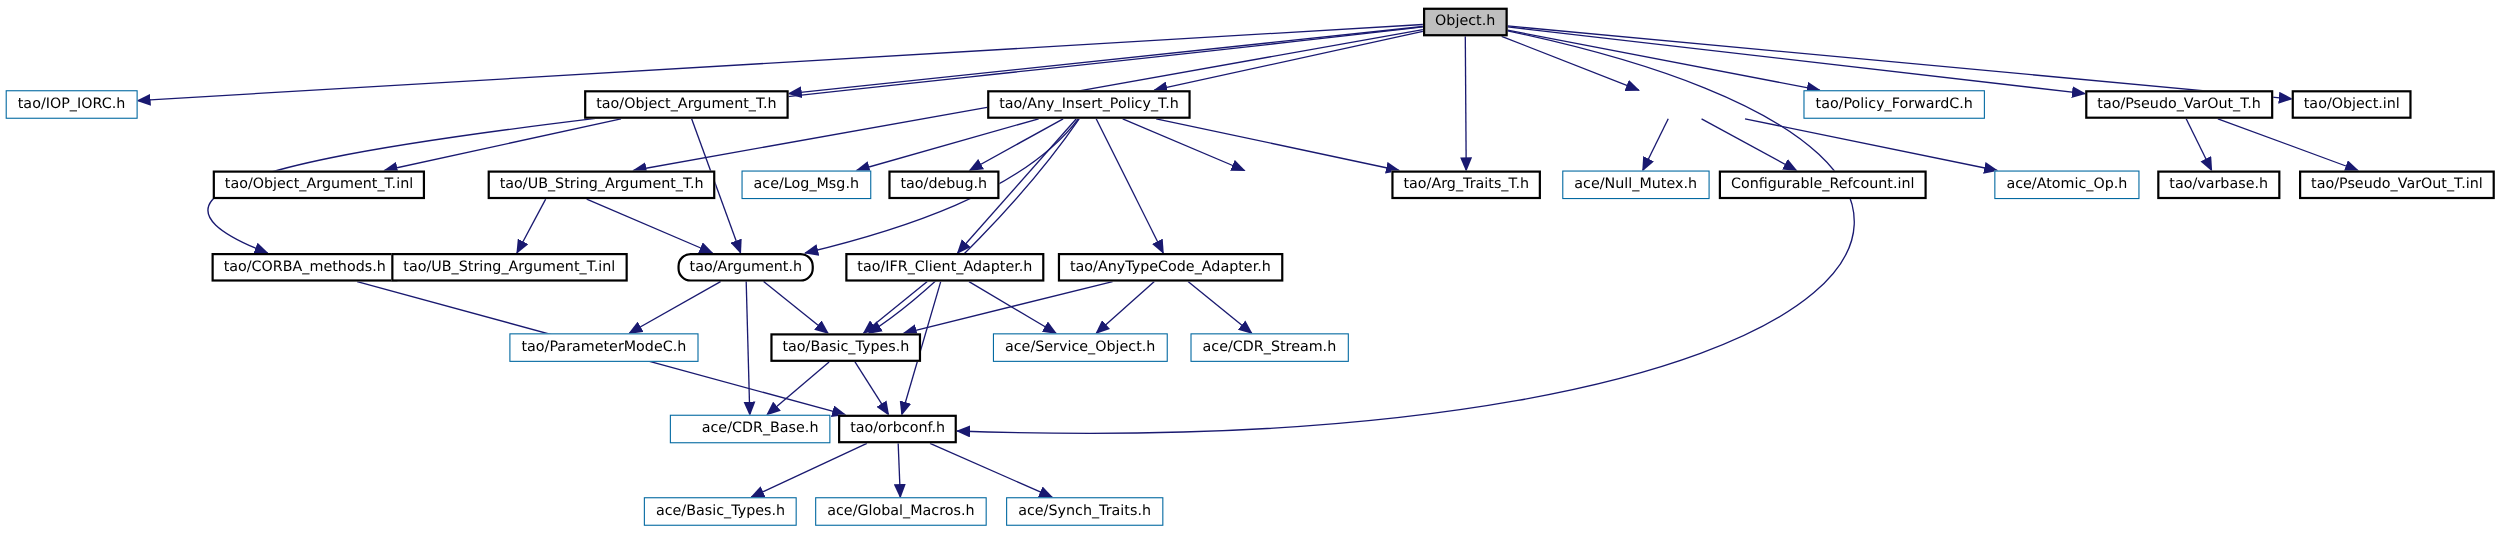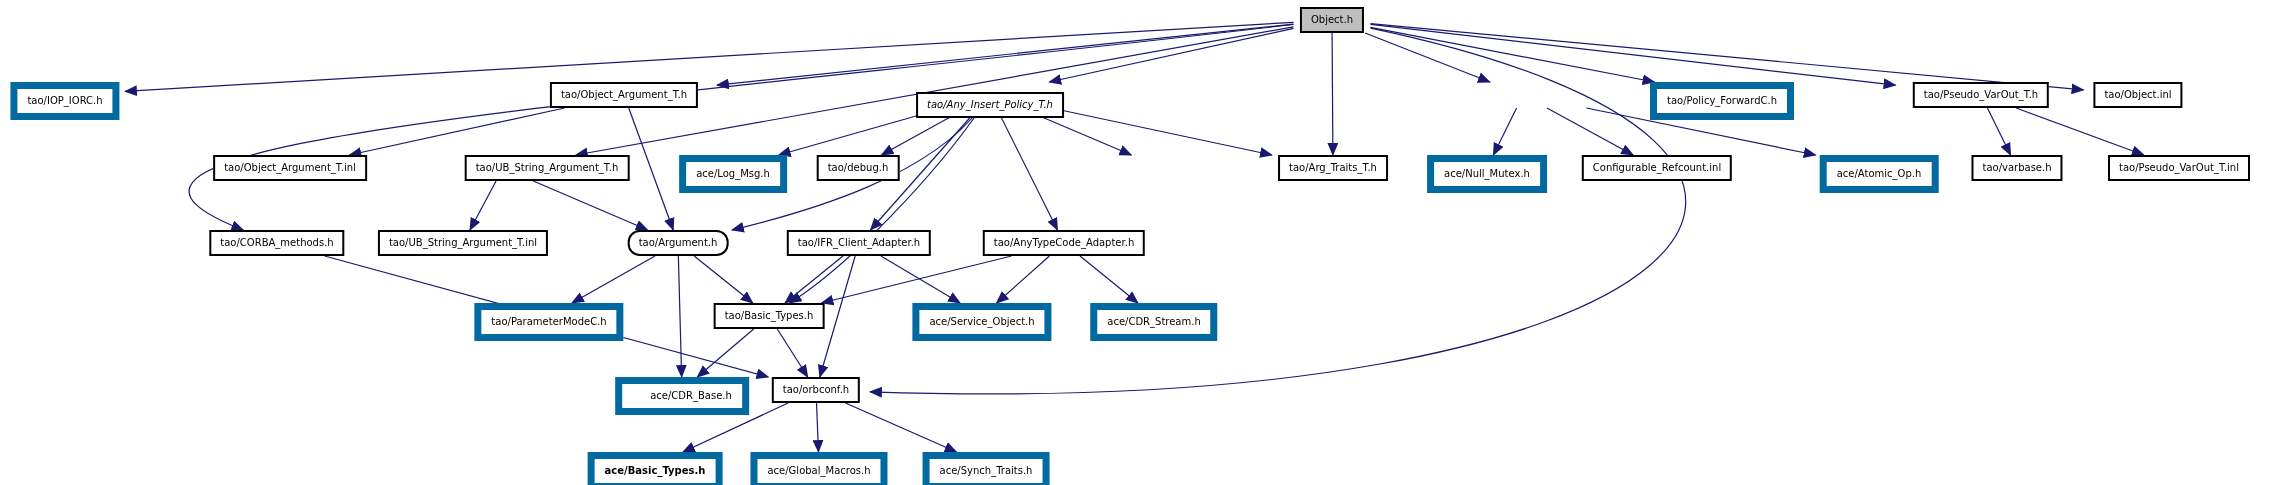--- a/index.html
+++ b/index.html
@@ -21,28 +21,28 @@
     stroke: #191970;
     stroke-width: 1.2px;
   }
   .node {
     position: absolute;
     z-index: 2;
     transform: translateX(-50%);
     background: #ffffff;
     border: 2px solid #000000;
     color: #000000;
-    font-size: 10px;
+    font-size: 13px;
     line-height: 16px;
     padding: 3px 9px;
     white-space: nowrap;
     cursor: pointer;
   }
   .node.ext {
-    border: 7px solid #0369a1;
+    border: 1px solid #0369a1;
     padding: 4px 10px;
     cursor: default;
   }
   .node.root {
     background: #bfbfbf;
     cursor: default;
   }
 </style>
 </head>
 <body>
@@ -96,21 +96,21 @@
       <path d="M777.2567567567568,329 L807.7432432432432,377" class="edge" marker-end="url(#arrow)"></path>
       <path d="M788.0933333333334,403 L682.9066666666666,452" class="edge" marker-end="url(#arrow)"></path>
       <path d="M816.52,403 L818.48,452" class="edge" marker-end="url(#arrow)"></path>
       <path d="M845.4666666666667,403 L956.5333333333333,452" class="edge" marker-end="url(#arrow)"></path>
     </svg>
 
   <div class="node root" style="left:1332px; top:7px;">Object.h</div>
 
   <div class="node ext" style="left:65px; top:82px;">tao/IOP_IORC.h</div>
   <div class="node" style="left:624px; top:82px;">tao/Object_Argument_T.h</div>
-  <div class="node" style="left:990px; top:92px;font-style:italic;">tao/Any_Insert_Policy_T.h</div>
+  <div class="node" style="left:990px; top:82px;">tao/Any_Insert_Policy_T.h</div>
   <div class="node ext" style="left:1722px; top:82px;">tao/Policy_ForwardC.h</div>
   <div class="node" style="left:1981px; top:82px;">tao/Pseudo_VarOut_T.h</div>
   <div class="node" style="left:2138px; top:82px;">tao/Object.inl</div>
 
   <div class="node" style="left:290px; top:155px;">tao/Object_Argument_T.inl</div>
   <div class="node" style="left:503px; top:155px;margin-left:44px;">tao/UB_String_Argument_T.h</div>
   <div class="node ext" style="left:733px; top:155px;">ace/Log_Msg.h</div>
   <div class="node" style="left:858px; top:155px;">tao/debug.h</div>
   <div class="node" style="left:1333px; top:155px;">tao/Arg_Traits_T.h</div>
   <div class="node ext" style="left:1487px; top:155px;">ace/Null_Mutex.h</div>
@@ -126,16 +126,16 @@
   <div class="node" style="left:1064px; top:230px;">tao/AnyTypeCode_Adapter.h</div>
 
   <div class="node ext" style="left:549px; top:303px;">tao/ParameterModeC.h</div>
   <div class="node" style="left:769px; top:303px;">tao/Basic_Types.h</div>
   <div class="node ext" style="left:982px; top:303px;">ace/Service_Object.h</div>
   <div class="node ext" style="left:1154px; top:303px;">ace/CDR_Stream.h</div>
 
   <div class="node ext" style="left:682px; top:377px;padding-left:28px;">ace/CDR_Base.h</div>
   <div class="node" style="left:816px; top:377px;">tao/orbconf.h</div>
 
-  <div class="node ext" style="left:655px; top:452px;font-weight:bold;">ace/Basic_Types.h</div>
+  <div class="node ext" style="left:655px; top:452px;">ace/Basic_Types.h</div>
   <div class="node ext" style="left:819px; top:452px;">ace/Global_Macros.h</div>
   <div class="node ext" style="left:986px; top:452px;">ace/Synch_Traits.h</div>
 </div>
 
 </body></html>

